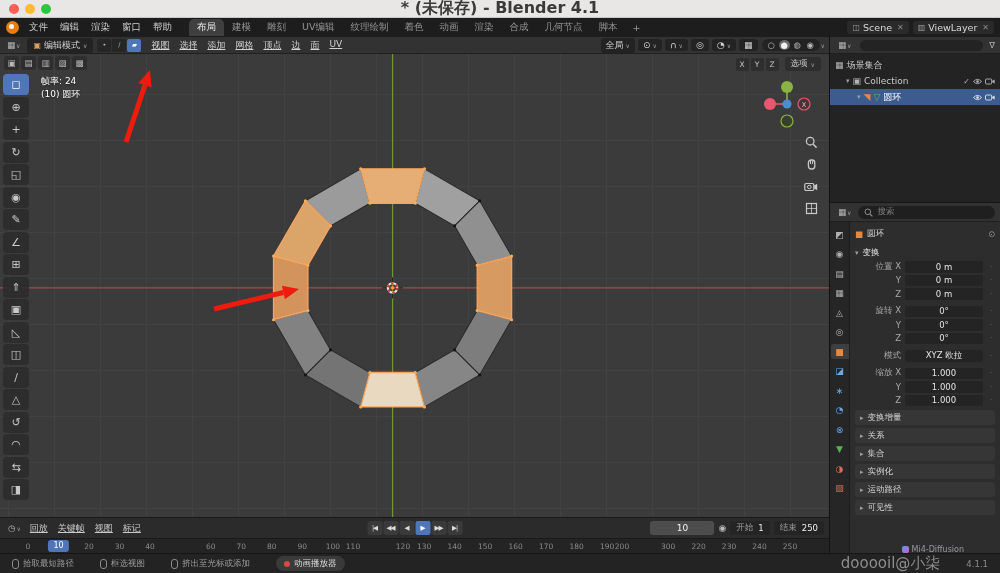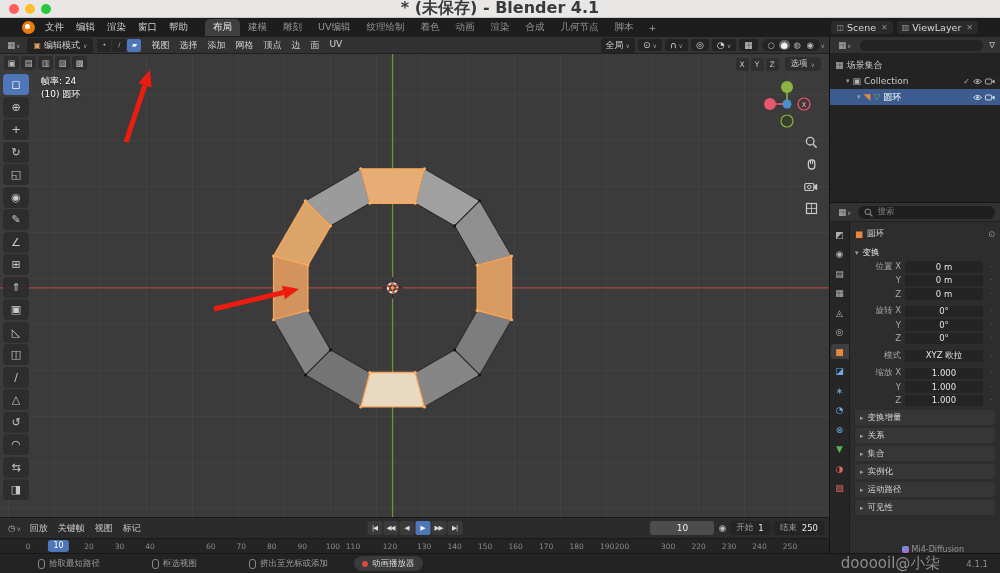--- a/index.html
+++ b/index.html
@@ -8,21 +8,21 @@
          font-family:"DejaVu Sans",sans-serif; background:#2b2b2b; user-select:none; }
 
   
   .titlebar { height:18px; background:#e9e7e6; display:flex; align-items:center; position:relative; border-bottom:1px solid #c9c7c6;}
   .lights { position:absolute; left:9px; display:flex; gap:6px; }
   .light { width:10px; height:10px; border-radius:50%; }
   .l-red{background:#ff5f57}.l-yel{background:#febc2e}.l-grn{background:#28c840}
   .tb-title { margin:0 auto; font-size:16px; color:#3a3a3a; font-weight:bold; }
 
   
-  .menubar { height:19px; background:#1d1d1d; display:flex; align-items:center; font-size:9.5px; color:#cfcfcf; padding:0 22px; gap:1px; }
+  .menubar { height:19px; background:#1d1d1d; display:flex; align-items:center; font-size:9.5px; color:#cfcfcf; padding:0 6px; gap:1px; }
   .blogo { width:13px; height:13px; border-radius:50%; background:#e87d0d; position:relative; margin-right:3px; flex:none;}
   .blogo::after{content:""; position:absolute; left:3px; top:3px; width:5px; height:5px; border-radius:50%; background:#fff;}
   .menu-item { padding:1px 6px; border-radius:3px; white-space:nowrap; }
   .wtabs { display:flex; margin-left:10px; align-items:center; height:100%; }
   .wtab { padding:2.5px 8px 2px; color:#969696; font-size:9.5px; border-radius:5px 5px 0 0; white-space:nowrap;}
   .wtab.active { background:#3f3f3f; color:#eaeaea; }
   .wtab-add { padding:2px 6px; color:#9a9a9a; }
   .mb-right { margin-left:auto; display:flex; gap:4px; align-items:center; }
   .mb-pill { display:flex; align-items:center; gap:3px; background:#2a2a2a; border-radius:3px; padding:1px 5px; color:#d8d8d8;}
   .mb-pill .ic { color:#9a9a9a; font-size:8px; }
@@ -32,21 +32,21 @@
   .main { display:flex; height:516px; }
   .vp-col { width:830px; display:flex; flex-direction:column; border-right:1px solid #121212; }
 
   .vp-header { height:17px; background:#323232; border-bottom:1px solid #202020; display:flex; align-items:center; gap:1px; font-size:9px; color:#d2d2d2; padding:0 4px; }
   .vh-ic { padding:0 3px; color:#b5b5b5; font-size:8.5px; display:flex; align-items:center; gap:1px;}
   .mode-pill { display:flex; align-items:center; gap:3px; background:#232323; border-radius:3px; padding:1px 6px; margin:0 3px; }
   .mode-pill .sq { color:#e0a060; font-size:8px; }
   .selmode { display:flex; gap:1px; margin-right:4px; }
   .sm { width:14px; height:13px; border-radius:2px; background:#262626; color:#bdbdbd; font-size:6.5px; display:flex; align-items:center; justify-content:center;}
   .sm.active { background:#4f76b8; color:#fff; }
-  .vh-menu { padding:1px 5px; border-radius:3px; white-space:nowrap;}
+  .vh-menu { padding:1px 5px; border-radius:3px; white-space:nowrap;text-decoration:underline;}
   .vh-spacer { flex:1; }
   .vh-pill { display:flex; align-items:center; gap:2px; background:#232323; border-radius:3px; padding:1px 5px; margin-left:2px; white-space:nowrap;}
   .shade-group { display:flex; align-items:center; gap:2px; background:#232323; border-radius:7px; padding:1px 4px; margin-left:3px;}
   .ball { font-size:8.5px; color:#b9b9b9; width:11px; text-align:center; border-radius:50%;}
   .ball.active { background:#6a6a6a; color:#f2f2f2; }
   .caret { font-size:6px; color:#9a9a9a; }
 
   
   .viewport { flex:1; position:relative; overflow:hidden; background-color:#3b3b3b;
     background-image: linear-gradient(#424242 1px, transparent 1px),
@@ -107,21 +107,21 @@
   .trow { display:flex; align-items:center; gap:4px; height:13.5px; }
   .trow.gap { margin-top:4px; }
   .trow .lbl { width:46px; text-align:right; color:#a9a9a9; flex:none; white-space:nowrap;}
   .trow .val { flex:1; height:11.5px; background:#242424; border-radius:2px; color:#e3e3e3; display:flex; align-items:center; justify-content:center; }
   .trow .decor { width:8px; text-align:center; color:#777; font-size:7px; flex:none;}
   .section { height:15px; background:#363636; border-radius:3px; display:flex; align-items:center; gap:4px; padding:0 5px; margin-top:3px; color:#d2d2d2;}
   .tri { font-size:7px; color:#9e9e9e; }
 
   
   .statusbar { height:20px; background:#232323; border-top:1px solid #151515; display:flex; align-items:center; gap:26px; padding:0 12px; font-size:8.5px; color:#9c9c9c;}
-  .hint { display:flex; align-items:center; gap:4px; white-space:nowrap;margin-left:26px;}
+  .hint { display:flex; align-items:center; gap:4px; white-space:nowrap;}
   .mouse-ic { width:7px; height:10px; border:1px solid #8a8a8a; border-radius:3px; flex:none;}
   .player-badge { display:flex; align-items:center; gap:4px; background:#3a3a3a; border-radius:8px; padding:1.5px 8px; color:#ddd;}
   .rec-dot { width:6px; height:6px; border-radius:50%; background:#d54b3f; }
   .watermark { margin-left:auto; color:#8d8d8d; font-size:15px; white-space:nowrap;}
   .version { color:#8d8d8d; }
   .watermark2 { position:absolute; right:36px; bottom:19px; z-index:60; font-size:8px; color:rgba(230,230,240,.55); display:flex; align-items:center; gap:3px;}
   .wm2-logo { width:7px; height:7px; border-radius:2px; background:linear-gradient(135deg,#4aa0e8,#d858c8); }
 
   .arrows { position:absolute; inset:0; z-index:50; pointer-events:none; }
 </style>
@@ -417,21 +417,21 @@
             <span class="ruler-num" style="left: 88.96px;">20</span>
             <span class="ruler-num" style="left: 119.44px;">30</span>
             <span class="ruler-num" style="left: 149.92px;">40</span>
             <span class="ruler-num" style="left: 170px; margin-top: 44px;">50</span>
             <span class="ruler-num" style="left: 210.88px;">60</span>
             <span class="ruler-num" style="left: 241.36px;">70</span>
             <span class="ruler-num" style="left: 271.84px;">80</span>
             <span class="ruler-num" style="left: 302.32px;">90</span>
             <span class="ruler-num" style="left: 332.8px;">100</span>
             <span class="ruler-num" style="left: 353px;">110</span>
-            <span class="ruler-num" style="left: 390px;">120</span>
+            <span class="ruler-num" style="left: 403px;">120</span>
             <span class="ruler-num" style="left: 424.24px;">130</span>
             <span class="ruler-num" style="left: 454.72px;">140</span>
             <span class="ruler-num" style="left: 485.2px;">150</span>
             <span class="ruler-num" style="left: 515.68px;">160</span>
             <span class="ruler-num" style="left: 546.16px;">170</span>
             <span class="ruler-num" style="left: 576.64px;">180</span>
             <span class="ruler-num" style="left: 607.12px;">190</span>
             <span class="ruler-num" style="left: 622px;">200</span>
             <span class="ruler-num" style="left: 668.08px;">300</span>
             <span class="ruler-num" style="left: 698.56px;">220</span>

